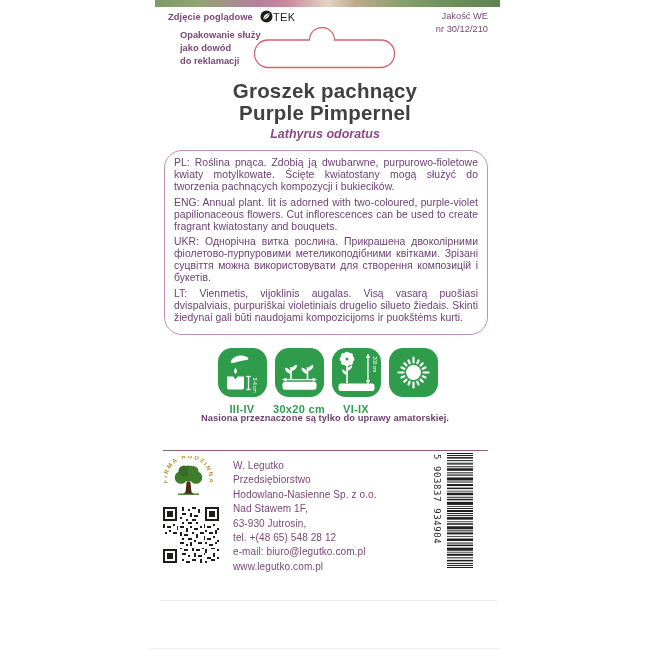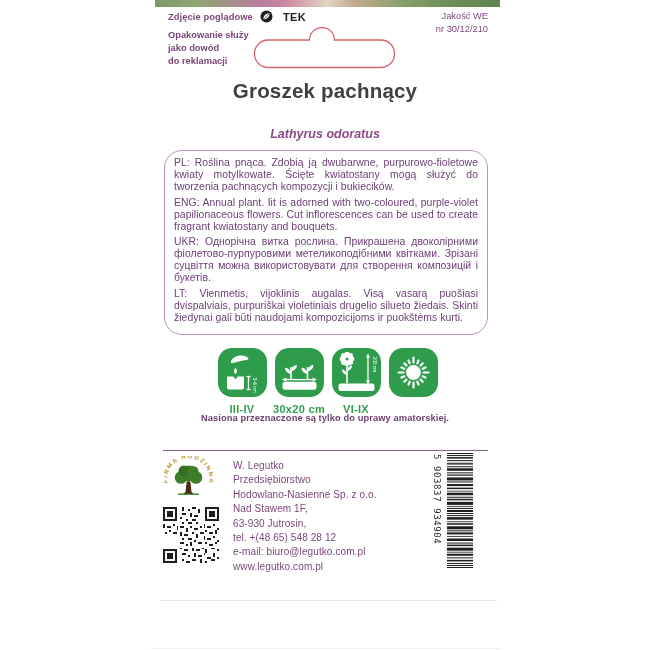--- a/index.html
+++ b/index.html
@@ -9,23 +9,23 @@
 
   .photo-strip{position:absolute;left:5px;top:0;width:345px;height:7px;
     background:linear-gradient(90deg,#7e9a64 0%,#8fa571 12%,#b87f9e 30%,#c9899f 38%,
       #e3d4c2 50%,#c2a98e 58%,#86a068 72%,#6c8e58 86%,#5f8350 100%);}
 
   .prewrap{white-space:pre-line;}
 
   .top-left{position:absolute;left:18px;top:10px;color:#7a4878;}
   .tl-row{display:flex;align-items:center;gap:7px;text-align:center;}
   .photo-note{font-size:9.3px;font-weight:bold;letter-spacing:.1px;}
-  .tek{display:flex;align-items:center;gap:10px;color:#1d1d1b;font-weight:bold;
+  .tek{display:flex;align-items:center;gap:0;color:#1d1d1b;font-weight:normal;
        font-size:11px;letter-spacing:.4px;}
-  .pack-note{margin-top:6px;font-size:9.3px;font-weight:bold;line-height:1.4;}
+  .pack-note{margin-top:6px;font-size:9.3px;font-weight:bold;line-height:1.4;margin-left:12px;}
 
   .quality{position:absolute;right:12px;top:10px;text-align:right;color:#7a4878;
            font-size:9.3px;font-weight:normal;line-height:1.4;}
 
   .window-svg{position:absolute;left:102px;top:27px;}
 
   .title{position:absolute;left:0;right:0;top:80px;text-align:center;color:#404040;
          font-size:20.5px;font-weight:bold;line-height:22px;letter-spacing:.2px;}
   .latin{position:absolute;left:0;right:0;top:127px;text-align:center;color:#8b4a85;
          font-size:12.5px;font-style:italic;font-weight:bold;}
@@ -90,20 +90,21 @@
 
     <div class="quality prewrap">Jakość WE
 nr 30/12/210</div>
 
     <svg class="window-svg" width="145" height="42" viewBox="0 0 145 42">
       <path d="M16 13 H57.5 A12.5 12.5 0 0 1 82.5 13 H129 A13.5 13.5 0 0 1 142.5 26.5 V27 A13.5 13.5 0 0 1 129 40.5 H16 A13.5 13.5 0 0 1 2.5 27 V26.5 A13.5 13.5 0 0 1 16 13 Z" fill="#fff" stroke="#d5636b" stroke-width="1.3"></path>
     </svg>
 
     <div class="title">
       <div>Groszek pachnący</div>
+      <div>Purple Pimpernel</div>
     </div>
     <div class="latin">Lathyrus odoratus</div>
 
     <div class="desc-box">
       <p>PL: Roślina pnąca. Zdobią ją dwubarwne, purpurowo-fioletowe kwiaty motylkowate. Ścięte kwiatostany mogą służyć do tworzenia pachnących kompozycji i bukiecików.</p>
       <p>ENG: Annual plant. Iit is adorned with two-coloured, purple-violet papilionaceous flowers. Cut inflorescences can be used to create fragrant kwiatostany and bouquets.</p>
       <p>UKR: Однорічна витка рослина. Прикрашена двоколірними фіолетово-пурпуровими метеликоподібними квітками. Зрізані суцвіття можна використовувати для створення композицій і букетів.</p>
       <p>LT: Vienmetis, vijoklinis augalas. Visą vasarą puošiasi dvispalviais, purpuriškai violetiniais drugelio silueto žiedais. Skinti žiedynai gali būti naudojami kompozicijoms ir puokštėms kurti.</p>
     </div>
 

